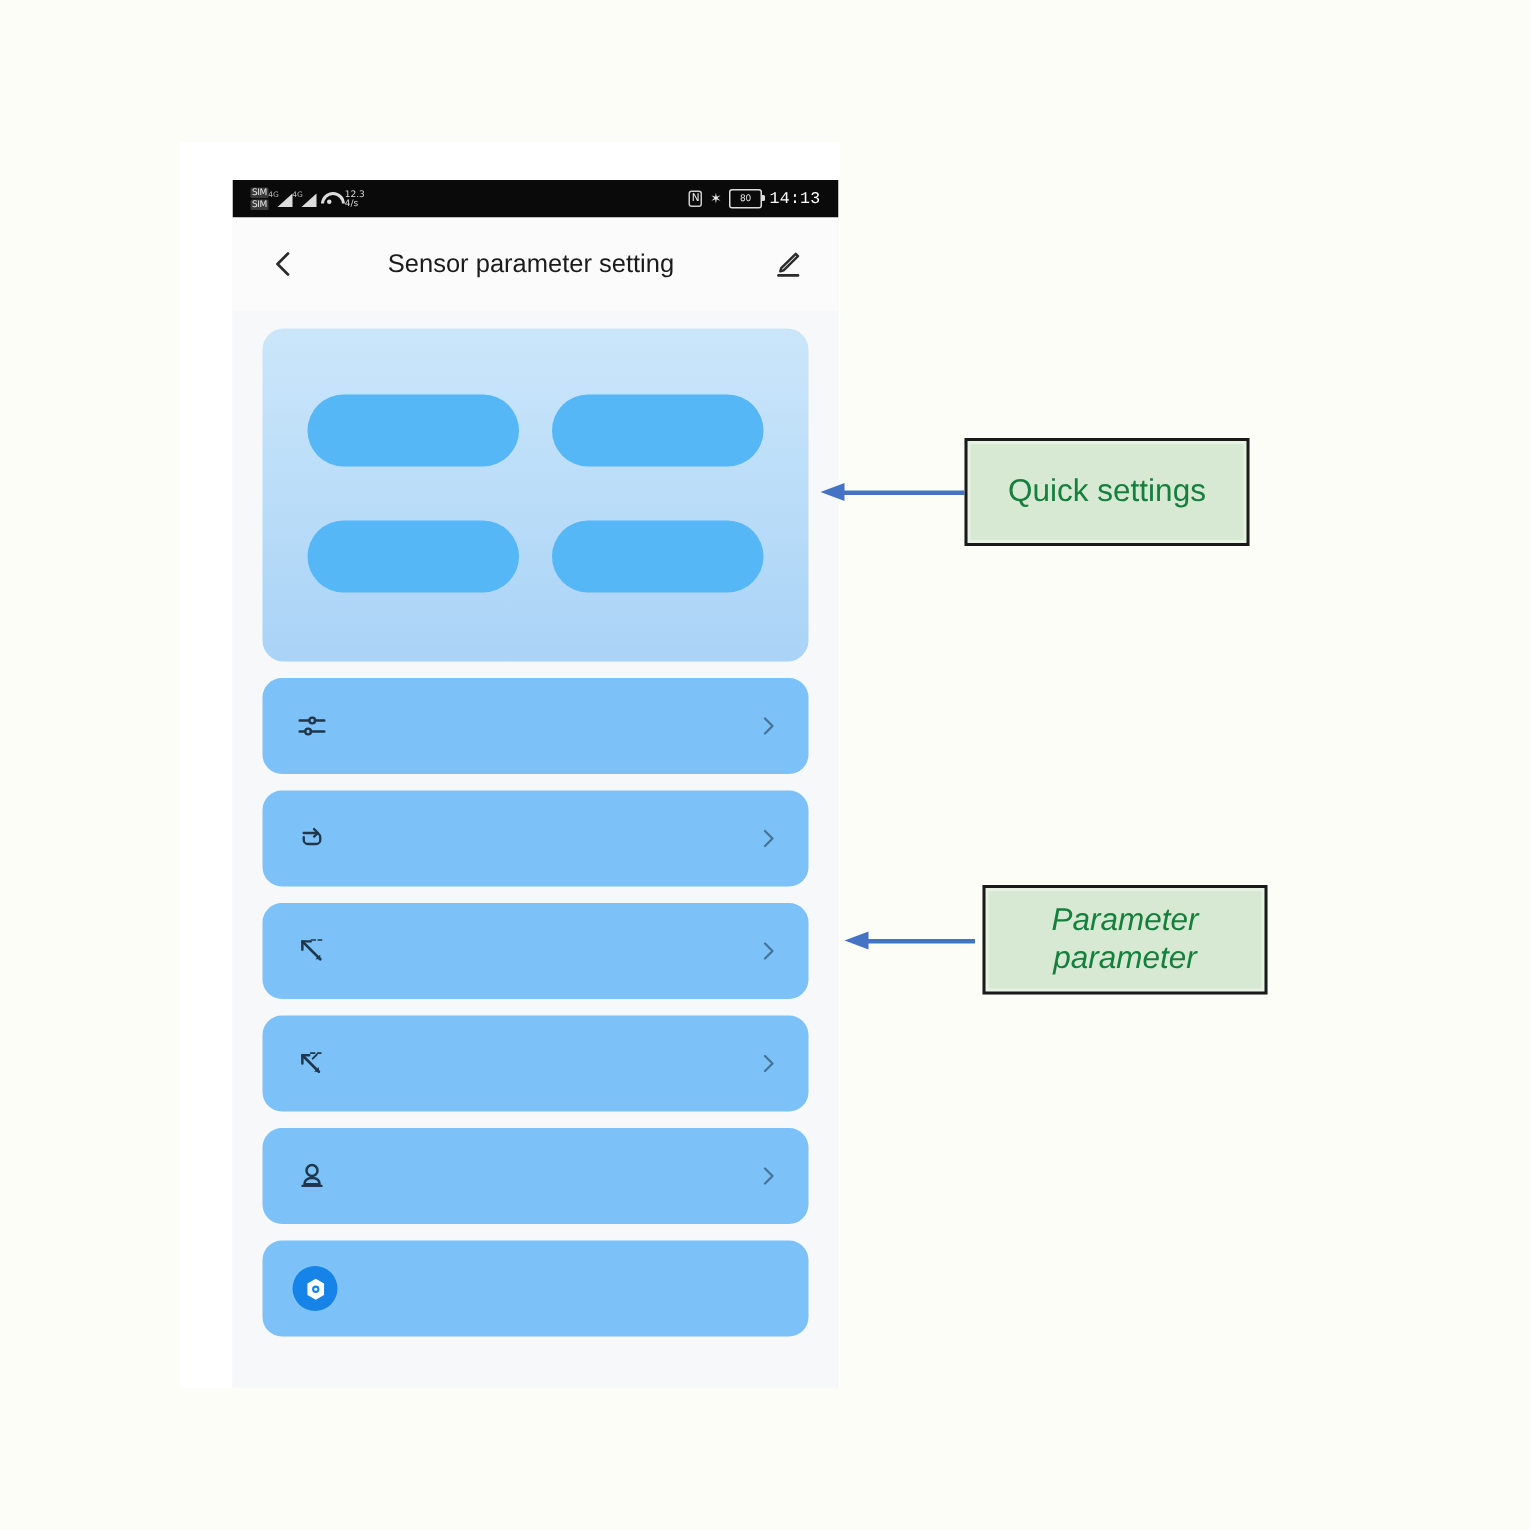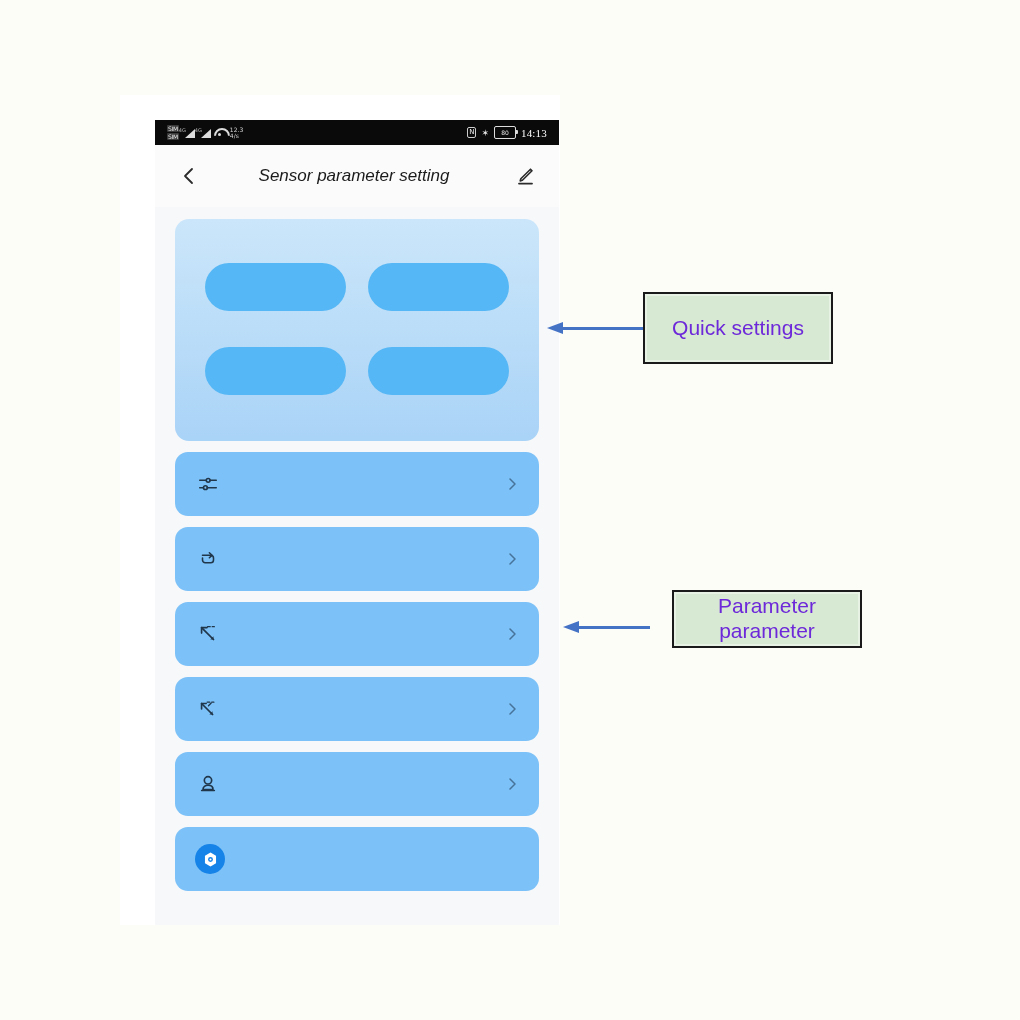--- a/index.html
+++ b/index.html
@@ -150,21 +150,21 @@
   }
   .batt-num {
     font-size: 6px;
     color: #e5e5e5;
     font-family: "DejaVu Sans", sans-serif;
     letter-spacing: -0.2px;
   }
   .clock {
     font-size: 11px;
     color: #ffffff;
-    font-family: Liberation Serif, serif;
+    font-family: Liberation Mono, monospace;
     letter-spacing: 0.2px;
   }
 
   
   .appbar {
     position: relative;
     height: 62px;
     background: #fbfbfb;
     display: flex;
     align-items: center;
@@ -179,21 +179,20 @@
     justify-content: center;
     cursor: pointer;
   }
   .appbar-title {
     flex: 1;
     text-align: center;
     font-size: 17px;
     color: #1b1b1b;
     font-family: "Liberation Sans", sans-serif;
     margin-left: -6px;
-    font-style: italic;
   }
   .edit-btn {
     width: 24px;
     height: 24px;
     display: flex;
     align-items: center;
     justify-content: center;
     cursor: pointer;
   }
 
@@ -274,27 +273,27 @@
   .callout {
     position: absolute;
     background: #d7e9d2;
     border: 2px solid #1a1a1a;
     box-sizing: border-box;
     display: flex;
     align-items: center;
     justify-content: center;
     text-align: center;
     font-size: 21px;
-    color: #6d28d9;
+    color: #15803d;
     font-family: "Liberation Sans", sans-serif;
     line-height: 1.18;
     box-shadow: inset 0 0 0 2px #e8f2e4;
   }
   #callout-quick { left: 643px; top: 292px; width: 190px; height: 72px; }
-  #callout-param { left: 672px; top: 590px; width: 190px; height: 58px; }
+  #callout-param { left: 655px; top: 590px; width: 190px; height: 73px; font-style: italic; }
 
   .arrow {
     position: absolute;
     height: 12px;
   }
   .arrow .shaft {
     position: absolute;
     right: 0;
     top: 5px;
     height: 2.5px;

